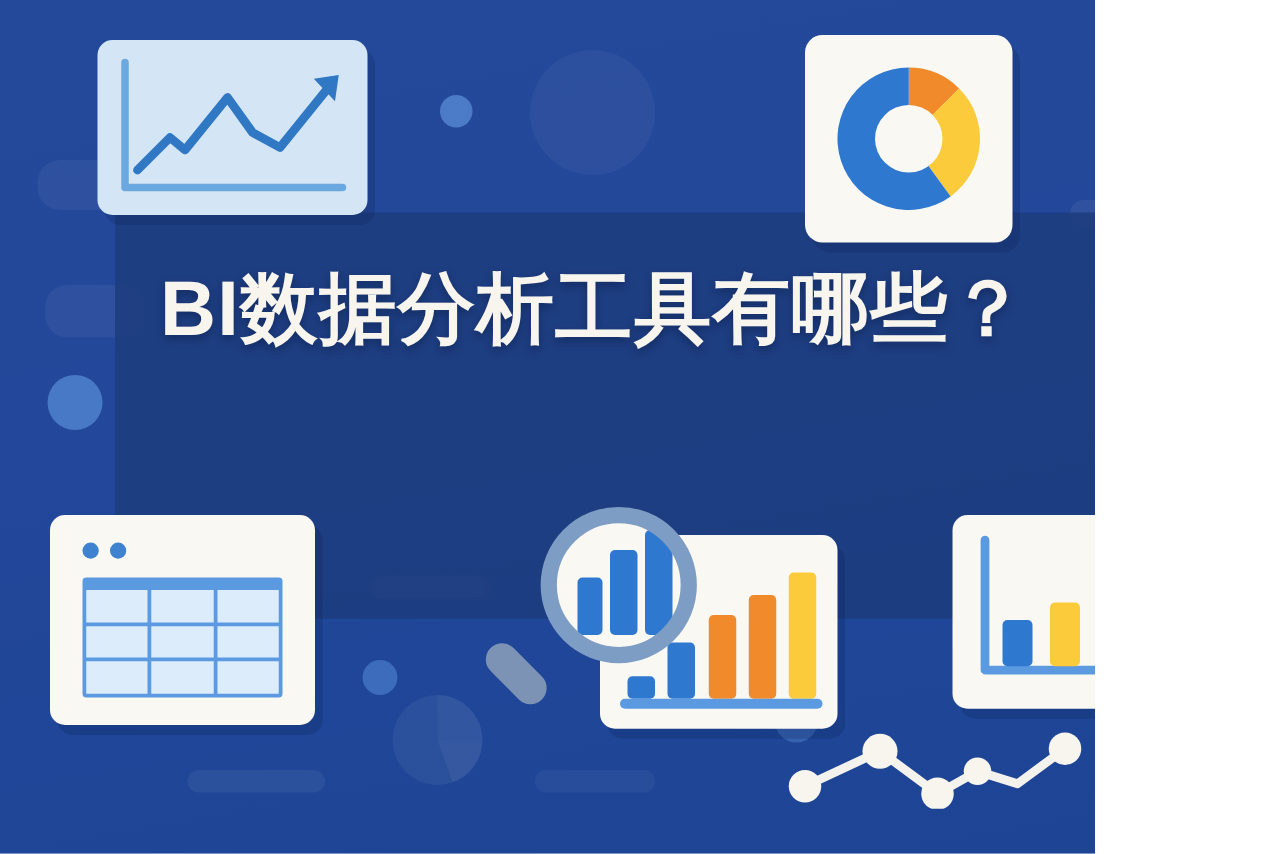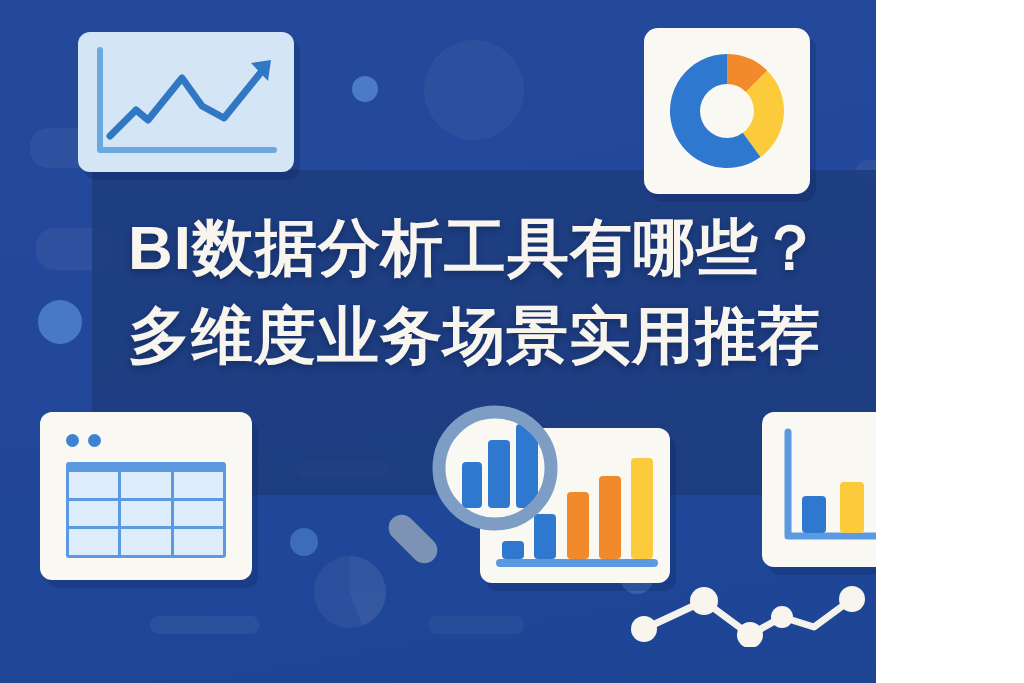--- a/index.html
+++ b/index.html
@@ -219,16 +219,15 @@
       <circle cx="154" cy="32" r="11" fill="#f7f5ee"></circle>
       <circle cx="224" cy="14" r="13" fill="#f7f5ee"></circle>
     </svg>
   </div>
 
   <div id="yellow-square"></div>
   <div id="orange-dot"></div>
 
   <div id="headline">
     <span class="line">BI数据分析工具有哪些？</span>
-    <span class="line">多维度业务场景实用推荐</span>
   </div>
 
 </div>
 
 </body></html>

